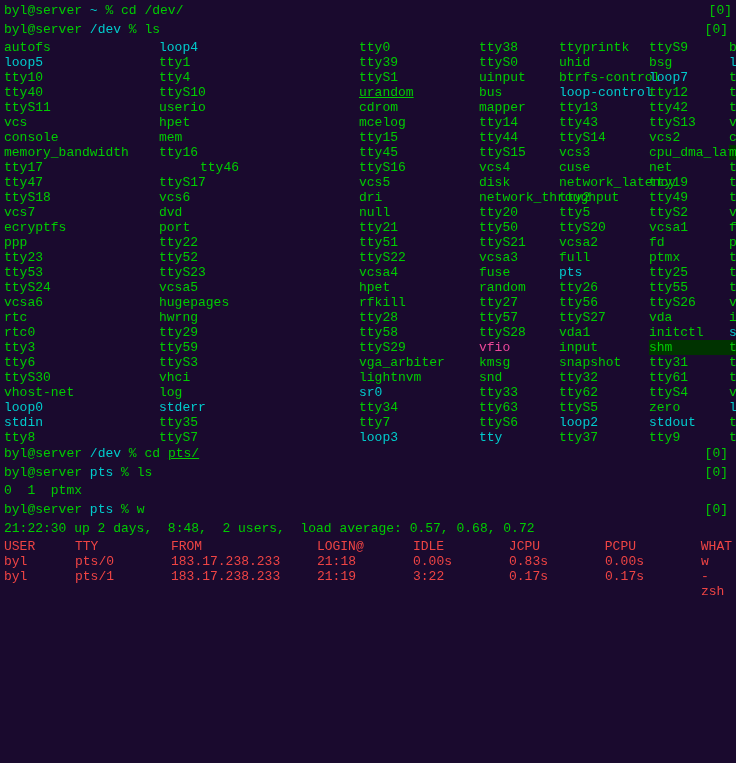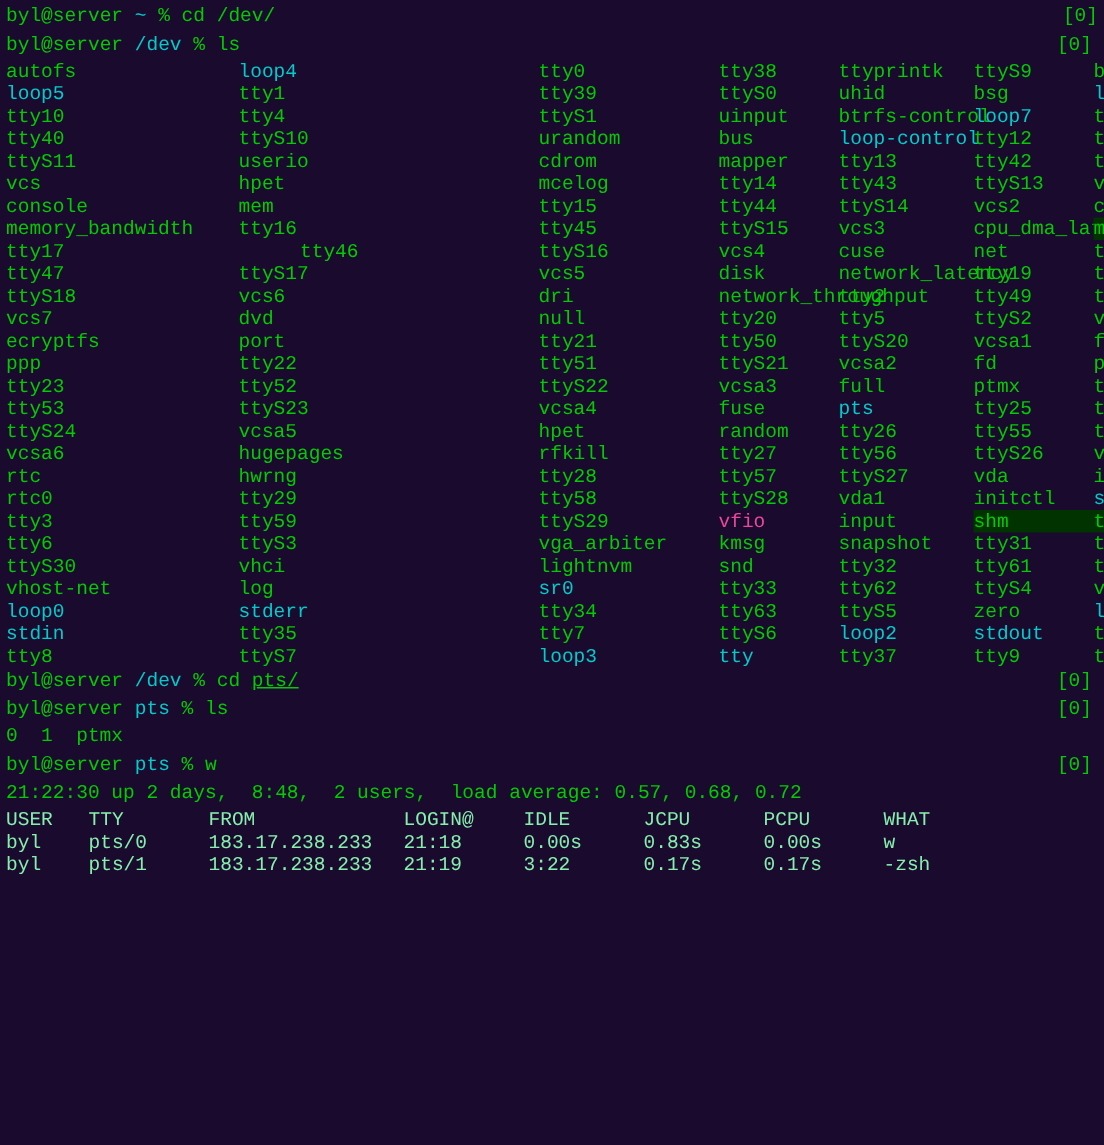--- a/index.html
+++ b/index.html
@@ -32,23 +32,23 @@
     .ls-grid {
       display: grid;
       grid-template-columns: 155px 200px 120px 80px 90px 80px 110px;
       width: 730px;
     }
     .ls-item {
       color: #00cc00;
       padding: 0;
     }
     .w-row {
-      color: #86efac;
+      color: #ef4444;
       display: flex;
-      gap: 0;
+      gap: 16px;
     }
     .col1 { width: 55px; }
     .col2 { width: 80px; }
     .col3 { width: 130px; }
     .col4 { width: 80px; }
     .col5 { width: 80px; }
     .col6 { width: 80px; }
     .col7 { width: 80px; }
     .col8 { flex: 1; }
   </style>
@@ -81,21 +81,21 @@
       <div class="ls-item" style="width: 195px; min-width: 195px; color: rgb(0, 204, 204);">loop6</div>
       <div class="ls-item" style="width: 80px; min-width: 80px;">tty10</div>
       <div class="ls-item" style="width: 80px; min-width: 80px;">tty4</div>
       <div class="ls-item" style="width: 95px; min-width: 95px;">ttyS1</div>
       <div class="ls-item" style="width: 110px; min-width: 110px;">uinput</div>
       <div class="ls-item" style="width: 155px; min-width: 155px;">btrfs-control</div>
       <div class="ls-item" style="width: 195px; min-width: 195px; color: rgb(0, 204, 204);">loop7</div>
       <div class="ls-item" style="width: 80px; min-width: 80px;">tty11</div>
       <div class="ls-item" style="width: 80px; min-width: 80px;">tty40</div>
       <div class="ls-item" style="width: 95px; min-width: 95px;">ttyS10</div>
-      <div class="ls-item" style="width: 110px; min-width: 110px;">urandom</div>
+      <div class="ls-item" style="width: 110px; min-width: 110px; text-decoration: underline;">urandom</div>
       <div class="ls-item" style="width: 155px; min-width: 155px;">bus</div>
       <div class="ls-item" style="width: 195px; min-width: 195px; color: rgb(0, 204, 204);">loop-control</div>
       <div class="ls-item" style="width: 80px; min-width: 80px;">tty12</div>
       <div class="ls-item" style="width: 80px; min-width: 80px;">tty41</div>
       <div class="ls-item" style="width: 95px; min-width: 95px;">ttyS11</div>
       <div class="ls-item" style="width: 110px; min-width: 110px;">userio</div>
       <div class="ls-item" style="width: 155px; min-width: 155px;">cdrom</div>
       <div class="ls-item" style="width: 195px; min-width: 195px;">mapper</div>
       <div class="ls-item" style="width: 80px; min-width: 80px;">tty13</div>
       <div class="ls-item" style="width: 80px; min-width: 80px;">tty42</div>

